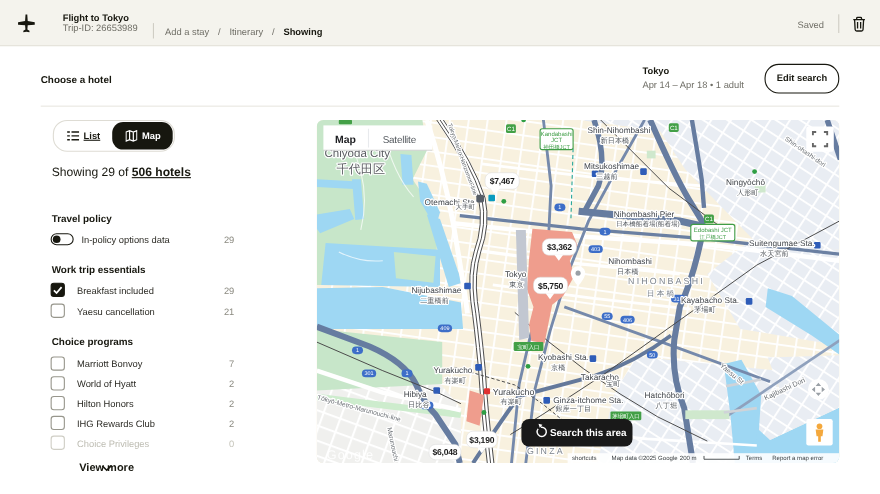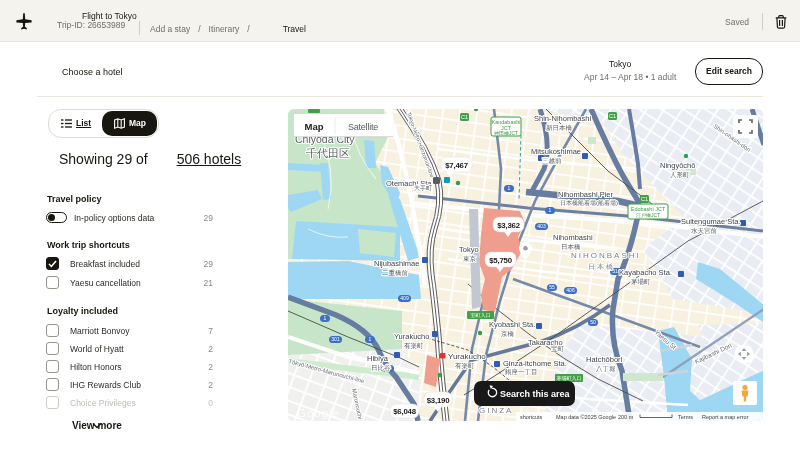--- a/index.html
+++ b/index.html
@@ -1,21 +1,21 @@
 <!DOCTYPE html>
 <html><head>
 <meta charset="utf-8">
 <style>
 * { margin:0; padding:0; box-sizing:border-box; }
 html,body { width:800px; height:449px; overflow:hidden; }
 body { font-family:"Liberation Sans", sans-serif; background:#fff; position:relative; color:#17170f; }
 .abs { position:absolute; }
 .hdr { left:0; top:0; width:800px; height:42px; background:#f4f3ed; border-bottom:1px solid #e5e3da; }
 .gray { color:#6f6e66; }
-.b { font-weight:normal;margin-left:25px; }
+.b { font-weight:bold; }
 .vdiv { width:1px; background:#cfcdc4; }
 .fs { font-size:8.5px; }
 .btn-edit { left:695px; top:58px; width:68px; height:27px; border:1.5px solid #17170f; border-radius:13px; background:#fff; font-size:8.5px; font-weight:bold; text-align:center; line-height:24px; }
 .hr1 { left:37px; top:96px; width:726px; height:1px; background:#e9e7e0; }
 .seg { left:48px; top:109px; width:111px; height:29px; background:#fff; border:1px solid #dedcd4; border-radius:13px; }
 .seg-map { left:102px; top:111px; width:55px; height:25px; background:#17170f; border-radius:10px; }
 .cnt { width:20px; text-align:right; font-size:8.5px; color:#8b8a80; }
 .cb { width:13px; height:13px; border:1.5px solid #97968c; border-radius:3px; background:#fff; }
 .cb.on { background:#17170f; border-color:#17170f; }
 .lbl { font-size:8.5px; color:#2c2b25; }
@@ -23,21 +23,21 @@
 </style>
 </head>
 <body>
 <div class="abs hdr"></div>
 <svg class="abs" style="left:16px;top:12px" width="16" height="19" viewBox="0 0 16 19">
   <path d="M7.2 1.2 L8.8 1.2 L9.2 7.2 L15.6 8.3 L15.6 10.6 L9.2 10.9 L8.9 14.8 L10.8 15.9 L10.8 17.4 L8 16.8 L5.2 17.4 L5.2 15.9 L7.1 14.8 L6.8 10.9 L0.4 10.6 L0.4 8.3 L6.8 7.2 Z" fill="#17170f"></path>
 </svg>
 <div class="abs fs b" style="left:57px;top:11px;">Flight to Tokyo</div>
 <div class="abs fs gray" style="left:57px;top:20px;">Trip-ID: 26653989</div>
 <div class="abs vdiv" style="left:139px;top:21px;height:14px;"></div>
-<div class="abs fs" style="left:150px;top:24px;"><span class="gray">Add a stay</span><span class="gray" style="margin:0 8px;">/</span><span class="gray">Itinerary</span><span class="gray" style="margin:0 8px;">/</span><span class="b">Travel</span></div>
+<div class="abs fs" style="left:150px;top:24px;"><span class="gray">Add a stay</span><span class="gray" style="margin:0 8px;">/</span><span class="gray">Itinerary</span><span class="gray" style="margin:0 8px;">/</span><span class="b">Showing</span></div>
 <div class="abs fs gray" style="left:725px;top:17px;">Saved</div>
 <div class="abs vdiv" style="left:762px;top:13px;height:17px;"></div>
 <svg class="abs" style="left:775px;top:15px" width="12" height="14" viewBox="0 0 12 14">
   <path d="M0.7 2.8 H11.3 M3.8 2.8 V1.6 Q3.8 0.7 4.7 0.7 H7.3 Q8.2 0.7 8.2 1.6 V2.8 M1.9 2.8 L2.4 11.8 Q2.5 13.2 3.8 13.2 H8.2 Q9.5 13.2 9.6 11.8 L10.1 2.8 M4.6 5 V11 M7.4 5 V11" fill="none" stroke="#17170f" stroke-width="1.2"></path>
 </svg>
 
 <div class="abs b" style="left:37px;top:67px;font-size:9px;">Choose a hotel</div>
 <div class="abs b" style="left:584px;top:59px;font-size:8.5px;">Tokyo</div>
 <div class="abs gray" style="left:584px;top:72px;font-size:8.5px;">Apr 14 – Apr 18 • 1 adult</div>
 <div class="abs btn-edit">Edit search</div>
@@ -54,40 +54,40 @@
       <line x1="4" y1="9" x2="11" y2="9"></line>
     </g>
 </svg>
 <div class="abs" style="left:76px;top:118px;font-size:8.5px;font-weight:bold;text-decoration:underline;">List</div>
 <div class="abs seg-map"></div>
 <svg class="abs" style="left:114px;top:118px" width="11" height="11" viewBox="0 0 11 11">
   <path d="M0.6 2 L3.8 0.8 L7.2 2 L10.4 0.8 V9 L7.2 10.2 L3.8 9 L0.6 10.2 Z M3.8 0.8 V9 M7.2 2 V10.2" fill="none" stroke="#fff" stroke-width="1.1"></path>
 </svg>
 <div class="abs" style="left:129px;top:118px;font-size:8.5px;font-weight:bold;color:#fff;">Map</div>
 
-<div class="abs" style="left:59px;top:151px;font-size:14px;">Showing 29 of <span class="b" style="text-decoration:underline;">506 hotels</span></div>
+<div class="abs" style="left:47px;top:151px;font-size:11px;">Showing 29 of <span class="b" style="text-decoration:underline;">506 hotels</span></div>
 
 <div class="abs h12" style="left:47px;top:194px;">Travel policy</div>
 <div class="abs" style="left:46px;top:212px;width:21px;height:11px;border:1.5px solid #17170f;border-radius:6px;background:#fff;"></div>
 <div class="abs" style="left:48px;top:214px;width:7px;height:7px;border-radius:50%;background:#17170f;"></div>
 <div class="abs lbl" style="left:74px;top:213px;">In-policy options data</div>
 <div class="abs cnt" style="left:193px;top:213px;">29</div>
 
-<div class="abs h12" style="left:47px;top:240px;">Work trip shortcuts</div>
+<div class="abs h12" style="left:47px;top:240px;">Work trip essentials</div>
 <div class="abs cb on" style="left:46px;top:257px;"></div>
 <svg class="abs" style="left:48px;top:260px" width="9" height="8" viewBox="0 0 9 8">
     <path d="M1 4 L3.4 6.4 L8 1" fill="none" stroke="#fff" stroke-width="1.6"></path>
   </svg>
 <div class="abs lbl" style="left:70px;top:259px;">Breakfast included</div>
 <div class="abs cnt" style="left:193px;top:259px;">29</div>
 <div class="abs cb" style="left:46px;top:276px;"></div>
 <div class="abs lbl" style="left:70px;top:278px;">Yaesu cancellation</div>
 <div class="abs cnt" style="left:193px;top:278px;">21</div>
 
-<div class="abs h12" style="left:47px;top:306px;">Loyalty included</div>
+<div class="abs h12" style="left:47px;top:306px;">Choice programs</div>
 <div class="abs cb" style="left:46px;top:324px;"></div>
 <div class="abs lbl" style="left:70px;top:326px;">Marriott Bonvoy</div>
 <div class="abs cnt" style="left:193px;top:326px;">7</div>
 <div class="abs cb" style="left:46px;top:342px;"></div>
 <div class="abs lbl" style="left:70px;top:344px;">World of Hyatt</div>
 <div class="abs cnt" style="left:193px;top:344px;">2</div>
 <div class="abs cb" style="left:46px;top:360px;"></div>
 <div class="abs lbl" style="left:70px;top:362px;">Hilton Honors</div>
 <div class="abs cnt" style="left:193px;top:362px;">2</div>
 <div class="abs cb" style="left:46px;top:378px;"></div>

